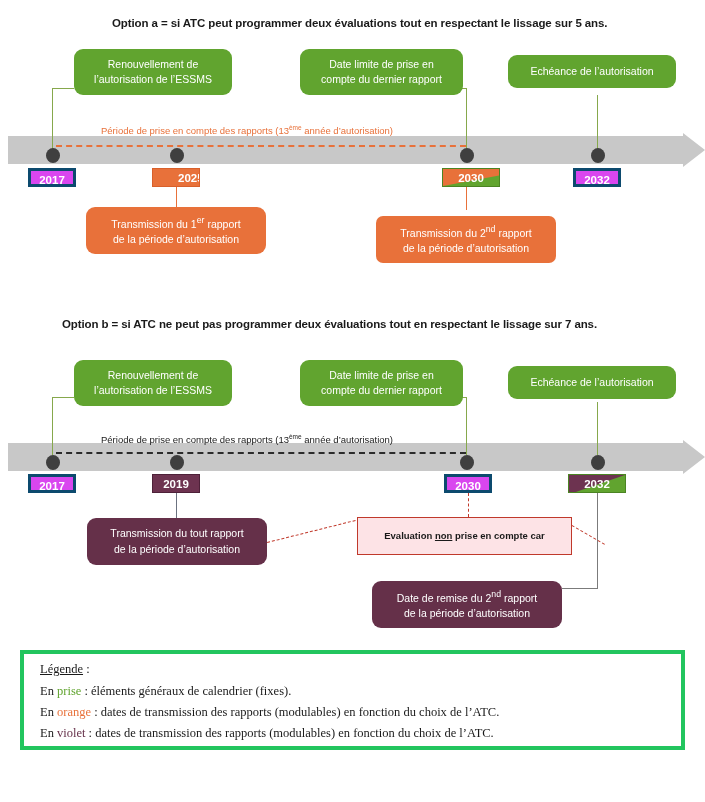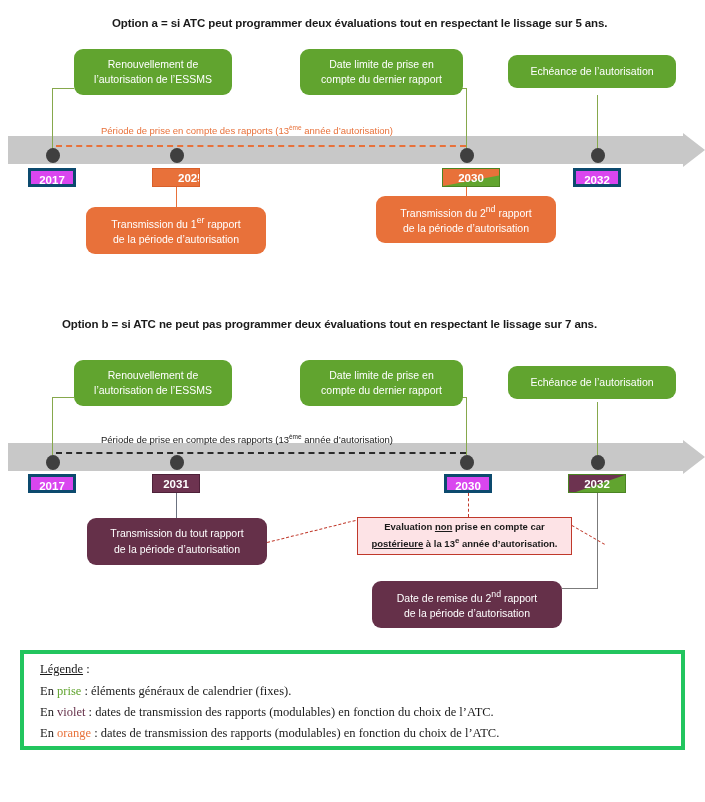--- a/index.html
+++ b/index.html
@@ -254,21 +254,21 @@
 
 <div class="conn v orange-line" style="left:176px; top:187px; height:23px;"></div>
 <div class="conn v orange-line" style="left:466px; top:187px; height:23px;"></div>
 
 <div class="callout orange" style="left:86px; top:207px; width:180px; height:47px;">
   <div class="lines">
     <div>Transmission du 1<sup>er</sup> rapport</div>
     <div>de la période d’autorisation</div>
   </div>
 </div>
-<div class="callout orange" style="left:376px; top:196px; width:180px; height:47px;">
+<div class="callout orange" style="left:376px; top:216px; width:180px; height:47px;border-radius:7px;">
   <div class="lines">
     <div>Transmission du 2<sup>nd</sup> rapport</div>
     <div>de la période d’autorisation</div>
   </div>
 </div>
 
 <div class="section-title" style="left:62px; top:318px;">Option b = si ATC ne peut pas programmer deux évaluations tout en respectant le lissage sur 7 ans.</div>
 
 <div class="conn v green-line" style="left:52px; top:397px; height:58px;"></div>
 <div class="conn h green-line" style="left:52px; top:397px; width:22px;"></div>
@@ -308,21 +308,21 @@
 
 <div class="dot" style="left:46px; top:455px;"></div>
 <div class="dot" style="left:170px; top:455px;"></div>
 <div class="dot" style="left:460px; top:455px;"></div>
 <div class="dot" style="left:591px; top:455px;"></div>
 
 <div class="year green" style="left:28px; top:474px; width:48px;">
   <span>2017</span>
 </div>
 <div class="year purple" style="left:152px; top:474px; width:48px;">
-  <span>2031</span>
+  <span>2019</span>
 </div>
 <div class="year green" style="left:444px; top:474px; width:48px;">
   <span>2030</span>
 </div>
 <div class="year split-purple" style="left:568px; top:474px; width:58px;">
   <span>2032</span>
 </div>
 
 <div class="conn v purple-line" style="left:176px; top:493px; height:27px;"></div>
 
@@ -342,30 +342,29 @@
   </div>
 </div>
 
 <div class="dashline v" style="left:468px; top:493px; height:24px;"></div>
 <div class="dashline" style="left:267px; top:542px; width:96px; transform: rotate(-14deg);"></div>
 <div class="dashline" style="left:572px; top:525px; width:38px; transform: rotate(30deg);"></div>
 
 <div class="note" style="left:357px; top:517px; width:215px; height:38px;">
   <div class="lines">
     <div><span>Evaluation </span><u>non</u><span> prise en compte car</span></div>
-    <div><u>postérieure</u>&nbsp;à la 13<sup>e</sup> année d’autorisation.</div>
   </div>
 </div>
 
 <div class="legend" style="left:20px; top:650px; width:665px; height:100px;">
   <div class="legend-title">
     <u>Légende</u><span> :</span>
   </div>
   <div class="legend-row">
     <span>En </span><span class="sw-vert">prise</span><span> : éléments généraux de calendrier (fixes).</span>
   </div>
   <div class="legend-row">
+    <span>En </span><span class="sw-orange">orange</span><span> : dates de transmission des rapports (modulables) en fonction du choix de l’ATC.</span>
+  </div>
+  <div class="legend-row">
     <span>En </span><span class="sw-violet">violet</span><span> : dates de transmission des rapports (modulables) en fonction du choix de l’ATC.</span>
   </div>
-  <div class="legend-row">
-    <span>En </span><span class="sw-orange">orange</span><span> : dates de transmission des rapports (modulables) en fonction du choix de l’ATC.</span>
-  </div>
 </div>
 
 </body></html>

